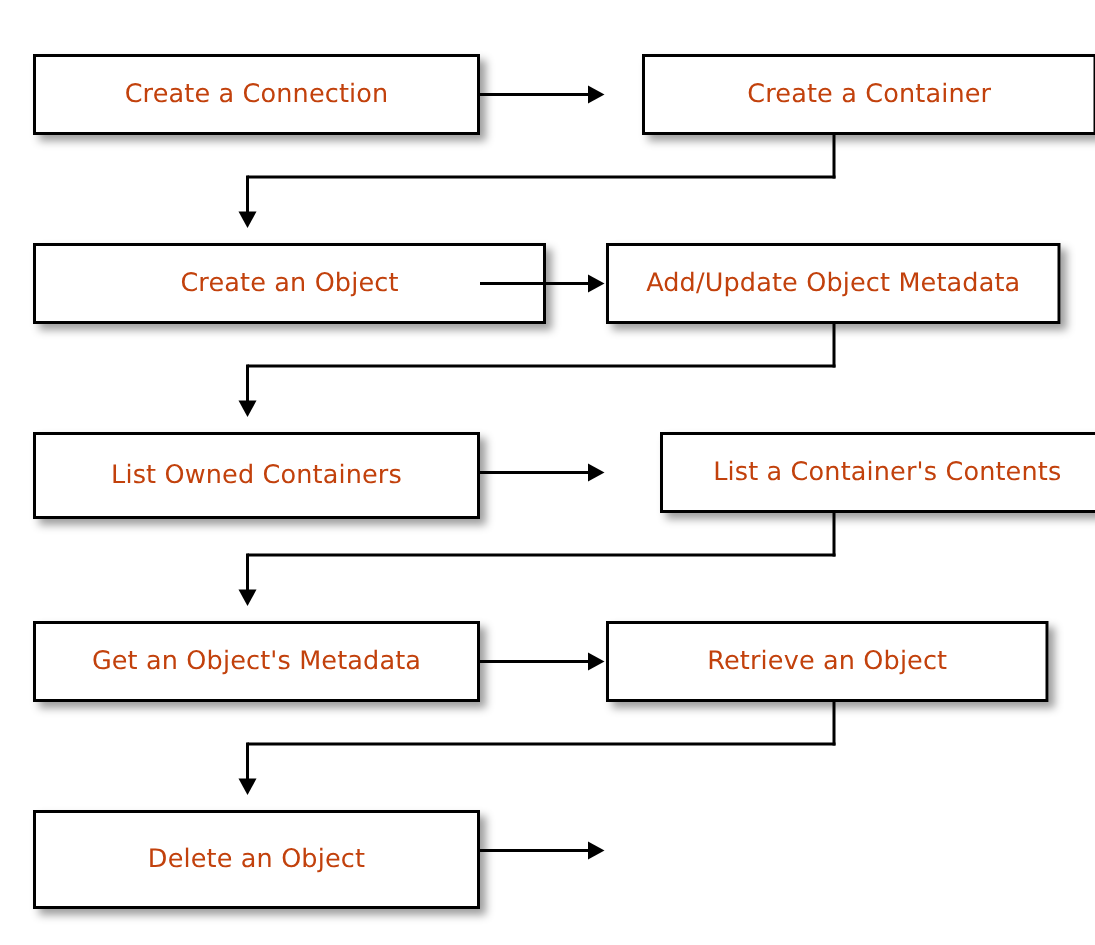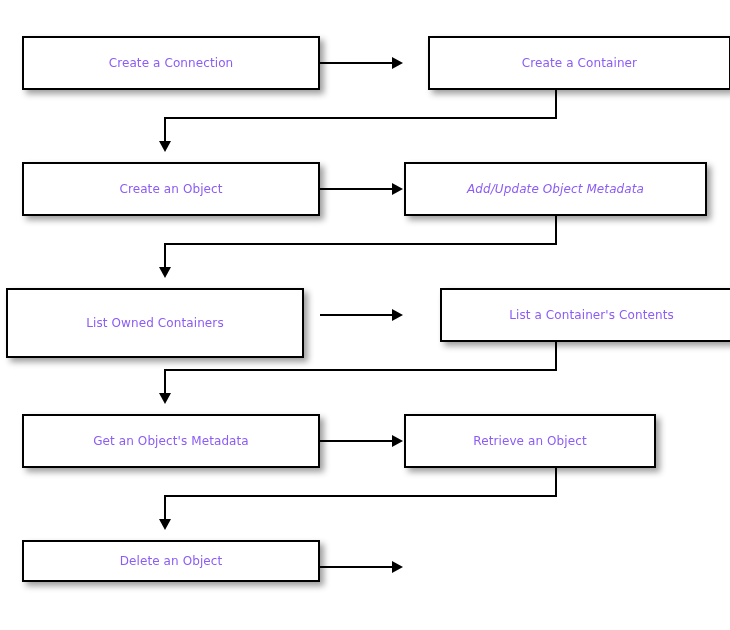--- a/index.html
+++ b/index.html
@@ -20,22 +20,22 @@
   }
   .node-box {
     position: absolute;
     box-sizing: border-box;
     background: #ffffff;
     border: 2px solid #000000;
     display: flex;
     align-items: center;
     justify-content: center;
     text-align: center;
-    color: #8b5cf6;
-    font-size: 12px;
+    color: #c2410c;
+    font-size: 17px;
     line-height: 1.2;
     letter-spacing: 0.1px;
     filter: drop-shadow(4px 4px 3px rgba(0,0,0,0.38));
   }
   .node-label {
     display: block;
     padding: 0 6px;
     white-space: nowrap;
   }
   .conn-line {
@@ -79,37 +79,37 @@
 
   <div class="node-box" style="left:428px; top:36px; width:303px; height:54px;">
     <span class="node-label">Create a Container</span>
   </div>
 
   <div class="conn-line conn-v" style="left:555px; top:90px; height:29px;"></div>
   <div class="conn-line conn-h" style="left:165px; top:117px; width:392px;"></div>
   <div class="conn-line conn-v" style="left:164px; top:117px; height:26px;"></div>
   <div class="arrow-down" style="left:159px; top:141px;"></div>
 
-  <div class="node-box" style="left:22px; top:162px; width:298px; height:54px;">
+  <div class="node-box" style="left:22px; top:162px; width:342px; height:54px;">
     <span class="node-label">Create an Object</span>
   </div>
 
   <div class="conn-line conn-h" style="left:320px; top:188px; width:73px;"></div>
   <div class="arrow-right" style="left:392px; top:183px;"></div>
 
-  <div class="node-box" style="left:404px; top:162px; width:303px; height:54px;font-style:italic;">
+  <div class="node-box" style="left:404px; top:162px; width:303px; height:54px;">
     <span class="node-label">Add/Update Object Metadata</span>
   </div>
 
   <div class="conn-line conn-v" style="left:555px; top:216px; height:29px;"></div>
   <div class="conn-line conn-h" style="left:165px; top:243px; width:392px;"></div>
   <div class="conn-line conn-v" style="left:164px; top:243px; height:26px;"></div>
   <div class="arrow-down" style="left:159px; top:267px;"></div>
 
-  <div class="node-box" style="left:6px; top:288px; width:298px; height:70px;align-items:center;">
+  <div class="node-box" style="left:22px; top:288px; width:298px; height:58px;align-items:center;">
     <span class="node-label">List Owned Containers</span>
   </div>
 
   <div class="conn-line conn-h" style="left:320px; top:314px; width:73px;"></div>
   <div class="arrow-right" style="left:392px; top:309px;"></div>
 
   <div class="node-box" style="left:404px; top:288px; width:303px; height:54px;margin-left:36px;">
     <span class="node-label">List a Container's Contents</span>
   </div>
 
@@ -118,30 +118,30 @@
   <div class="conn-line conn-v" style="left:164px; top:369px; height:26px;"></div>
   <div class="arrow-down" style="left:159px; top:393px;"></div>
 
   <div class="node-box" style="left:22px; top:414px; width:298px; height:54px;text-align:right;">
     <span class="node-label">Get an Object's Metadata</span>
   </div>
 
   <div class="conn-line conn-h" style="left:320px; top:440px; width:73px;"></div>
   <div class="arrow-right" style="left:392px; top:435px;"></div>
 
-  <div class="node-box" style="left:404px; top:414px; width:252px; height:54px;">
+  <div class="node-box" style="left:404px; top:414px; width:295px; height:54px;">
     <span class="node-label">Retrieve an Object</span>
   </div>
 
   <div class="conn-line conn-v" style="left:555px; top:468px; height:29px;"></div>
   <div class="conn-line conn-h" style="left:165px; top:495px; width:392px;"></div>
   <div class="conn-line conn-v" style="left:164px; top:495px; height:26px;"></div>
   <div class="arrow-down" style="left:159px; top:519px;"></div>
 
-  <div class="node-box" style="left:22px; top:540px; width:298px; height:42px;">
+  <div class="node-box" style="left:22px; top:540px; width:298px; height:66px;">
     <span class="node-label">Delete an Object</span>
   </div>
 
   <div class="conn-line conn-h" style="left:320px; top:566px; width:73px;"></div>
   <div class="arrow-right" style="left:392px; top:561px;"></div>
 
 
 </div>
 
 </body></html>

